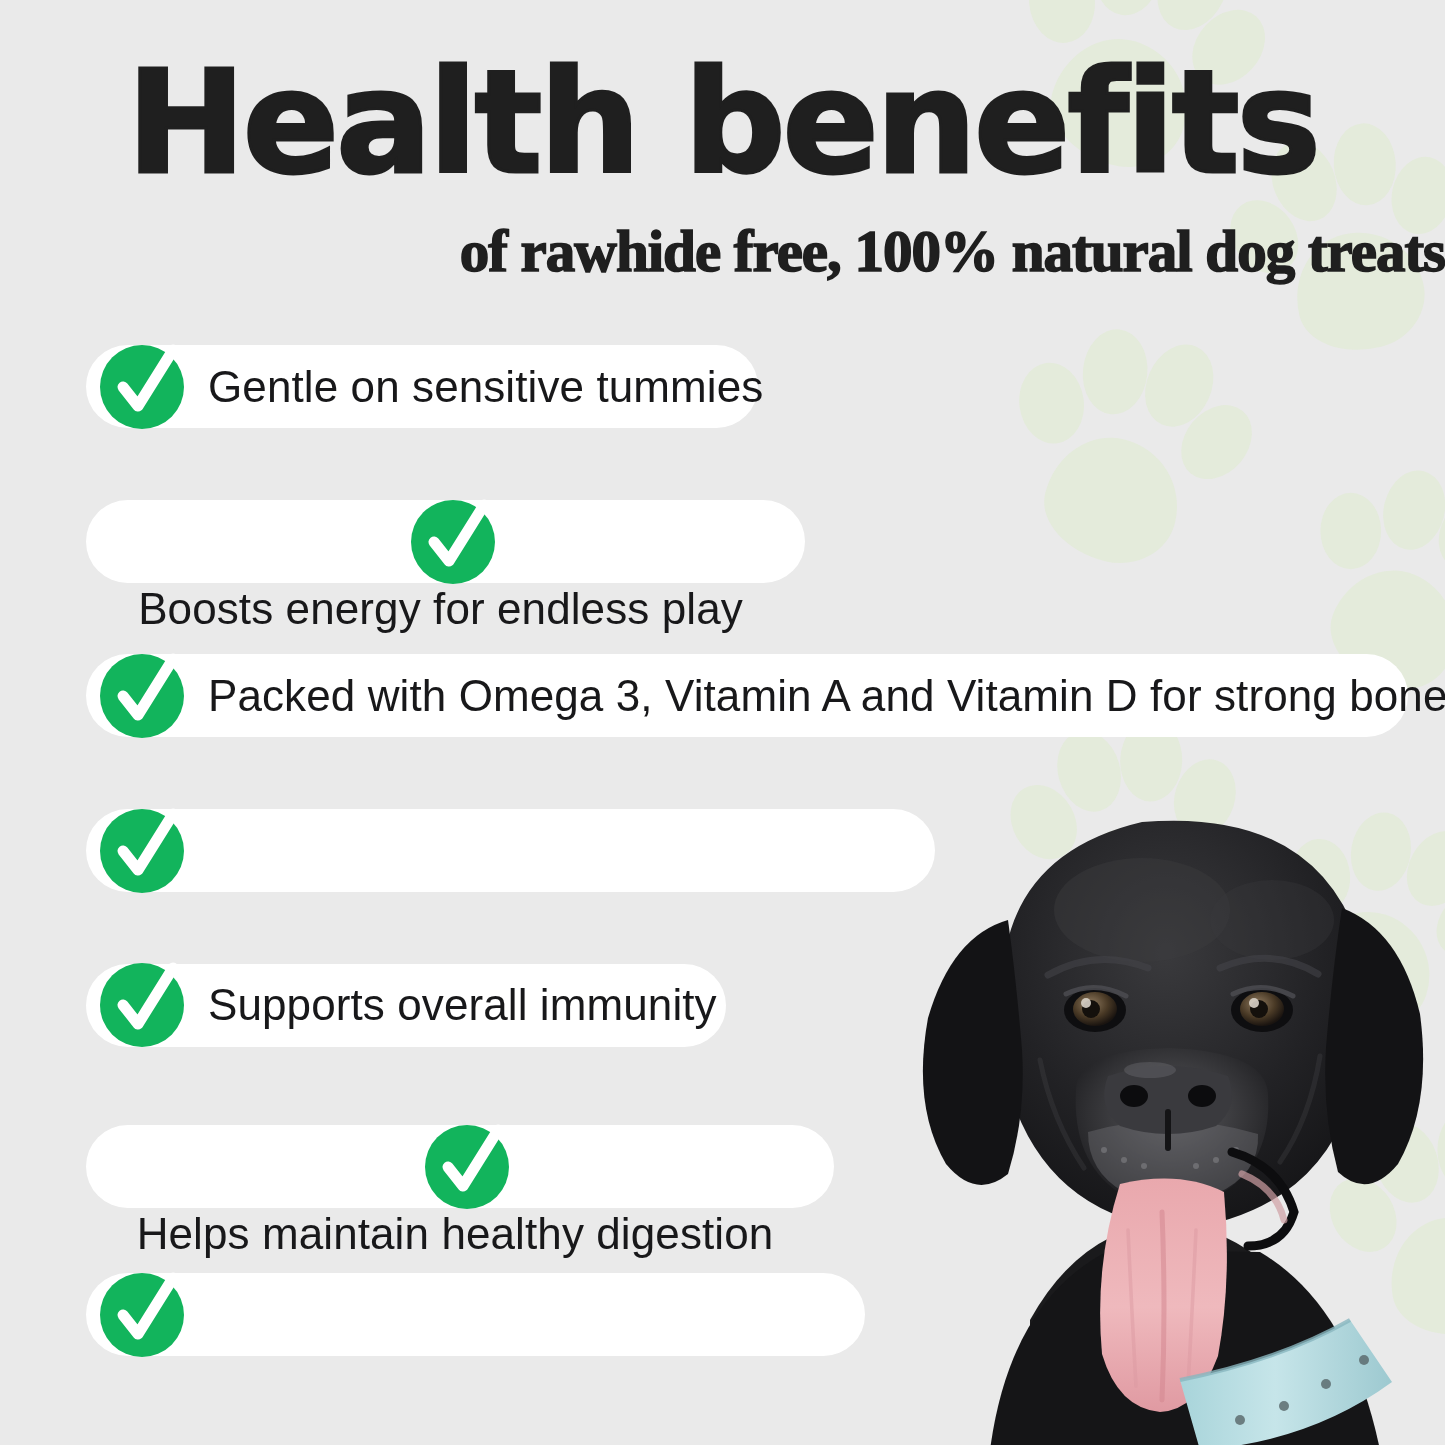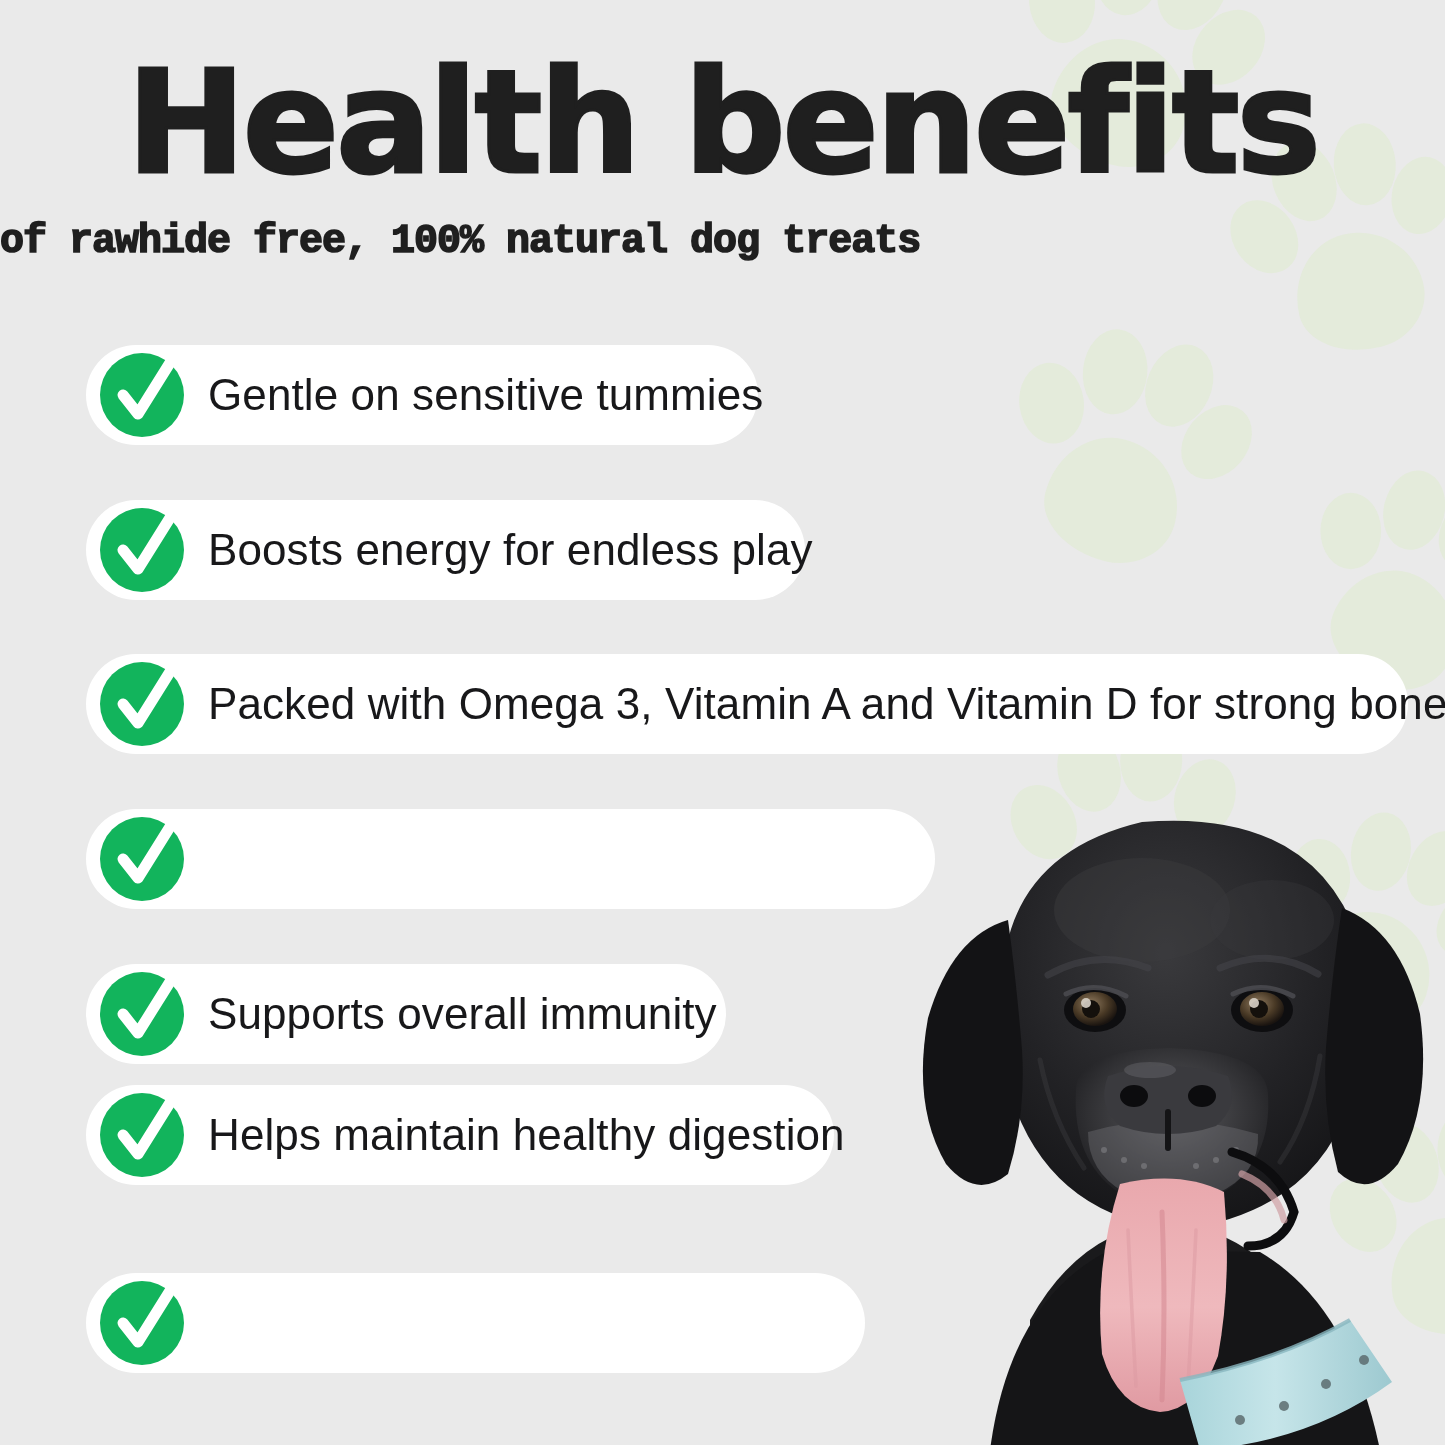--- a/index.html
+++ b/index.html
@@ -64,44 +64,44 @@
     line-height: 1;
     font-weight: bold;
     letter-spacing: -3px;
     font-family: "DejaVu Sans", sans-serif;
     -webkit-text-stroke: 3px #1f1f1f;
   }
   .subtitle {
     position: absolute;
     left: 0; right: 0;
     top: 222px;
-    text-align: left;
+    text-align: right;
     color: #1f1f1f;
-    font-size: 40px;
+    font-size: 59px;
     line-height: 1;
     font-weight: bold;
     letter-spacing: -1px;
-    font-family: Liberation Mono, monospace;
+    font-family: Liberation Serif, serif;
     -webkit-text-stroke: 1.6px #1f1f1f;
   }
 
   
   .dog-wrap {
     position: absolute;
     left: 880px;
     top: 760px;
     width: 570px;
     height: 690px;
     overflow: hidden;
   }
 
   
   .pill {
     position: absolute;
-    height: 100px;
+    height: 83px;
     background: #ffffff;
     border-radius: 53px;
     display: flex;
     align-items: center;
     left: 86px;
   }
   .check {
     position: relative;
     flex: 0 0 auto;
     width: 84px;
@@ -299,21 +299,21 @@
   <div id="pill-list">
       <div class="pill" style="top: 345px; width: 672px;">
         <div class="check">
           <span class="disc"></span>
           <svg viewBox="0 0 100 100" xmlns="http://www.w3.org/2000/svg">
             <path d="M29 51 L44 70 L79 14" fill="none" stroke="#ffffff" stroke-width="11" stroke-linecap="round" stroke-linejoin="round"></path>
           </svg>
         </div>
         <div class="pill-label">Gentle on sensitive tummies</div>
       </div>
-      <div class="pill" style="top: 499.7px; width: 719px;">
+      <div class="pill" style="top: 499.7px; width: 719px; flex-direction: column;">
         <div class="check">
           <span class="disc"></span>
           <svg viewBox="0 0 100 100" xmlns="http://www.w3.org/2000/svg">
             <path d="M29 51 L44 70 L79 14" fill="none" stroke="#ffffff" stroke-width="11" stroke-linecap="round" stroke-linejoin="round"></path>
           </svg>
         </div>
         <div class="pill-label">Boosts energy for endless play</div>
       </div>
       <div class="pill" style="top: 654.4px; width: 1322px;">
         <div class="check">
@@ -334,21 +334,21 @@
       </div>
       <div class="pill" style="top: 963.8px; width: 640px;">
         <div class="check">
           <span class="disc"></span>
           <svg viewBox="0 0 100 100" xmlns="http://www.w3.org/2000/svg">
             <path d="M29 51 L44 70 L79 14" fill="none" stroke="#ffffff" stroke-width="11" stroke-linecap="round" stroke-linejoin="round"></path>
           </svg>
         </div>
         <div class="pill-label">Supports overall immunity</div>
       </div>
-      <div class="pill" style="top: 1085px; width: 748px;">
+      <div class="pill" style="top: 1125px; width: 748px; flex-direction: column;">
         <div class="check">
           <span class="disc"></span>
           <svg viewBox="0 0 100 100" xmlns="http://www.w3.org/2000/svg">
             <path d="M29 51 L44 70 L79 14" fill="none" stroke="#ffffff" stroke-width="11" stroke-linecap="round" stroke-linejoin="round"></path>
           </svg>
         </div>
         <div class="pill-label">Helps maintain healthy digestion</div>
       </div>
       <div class="pill" style="top: 1273.2px; width: 779px;">
         <div class="check">

